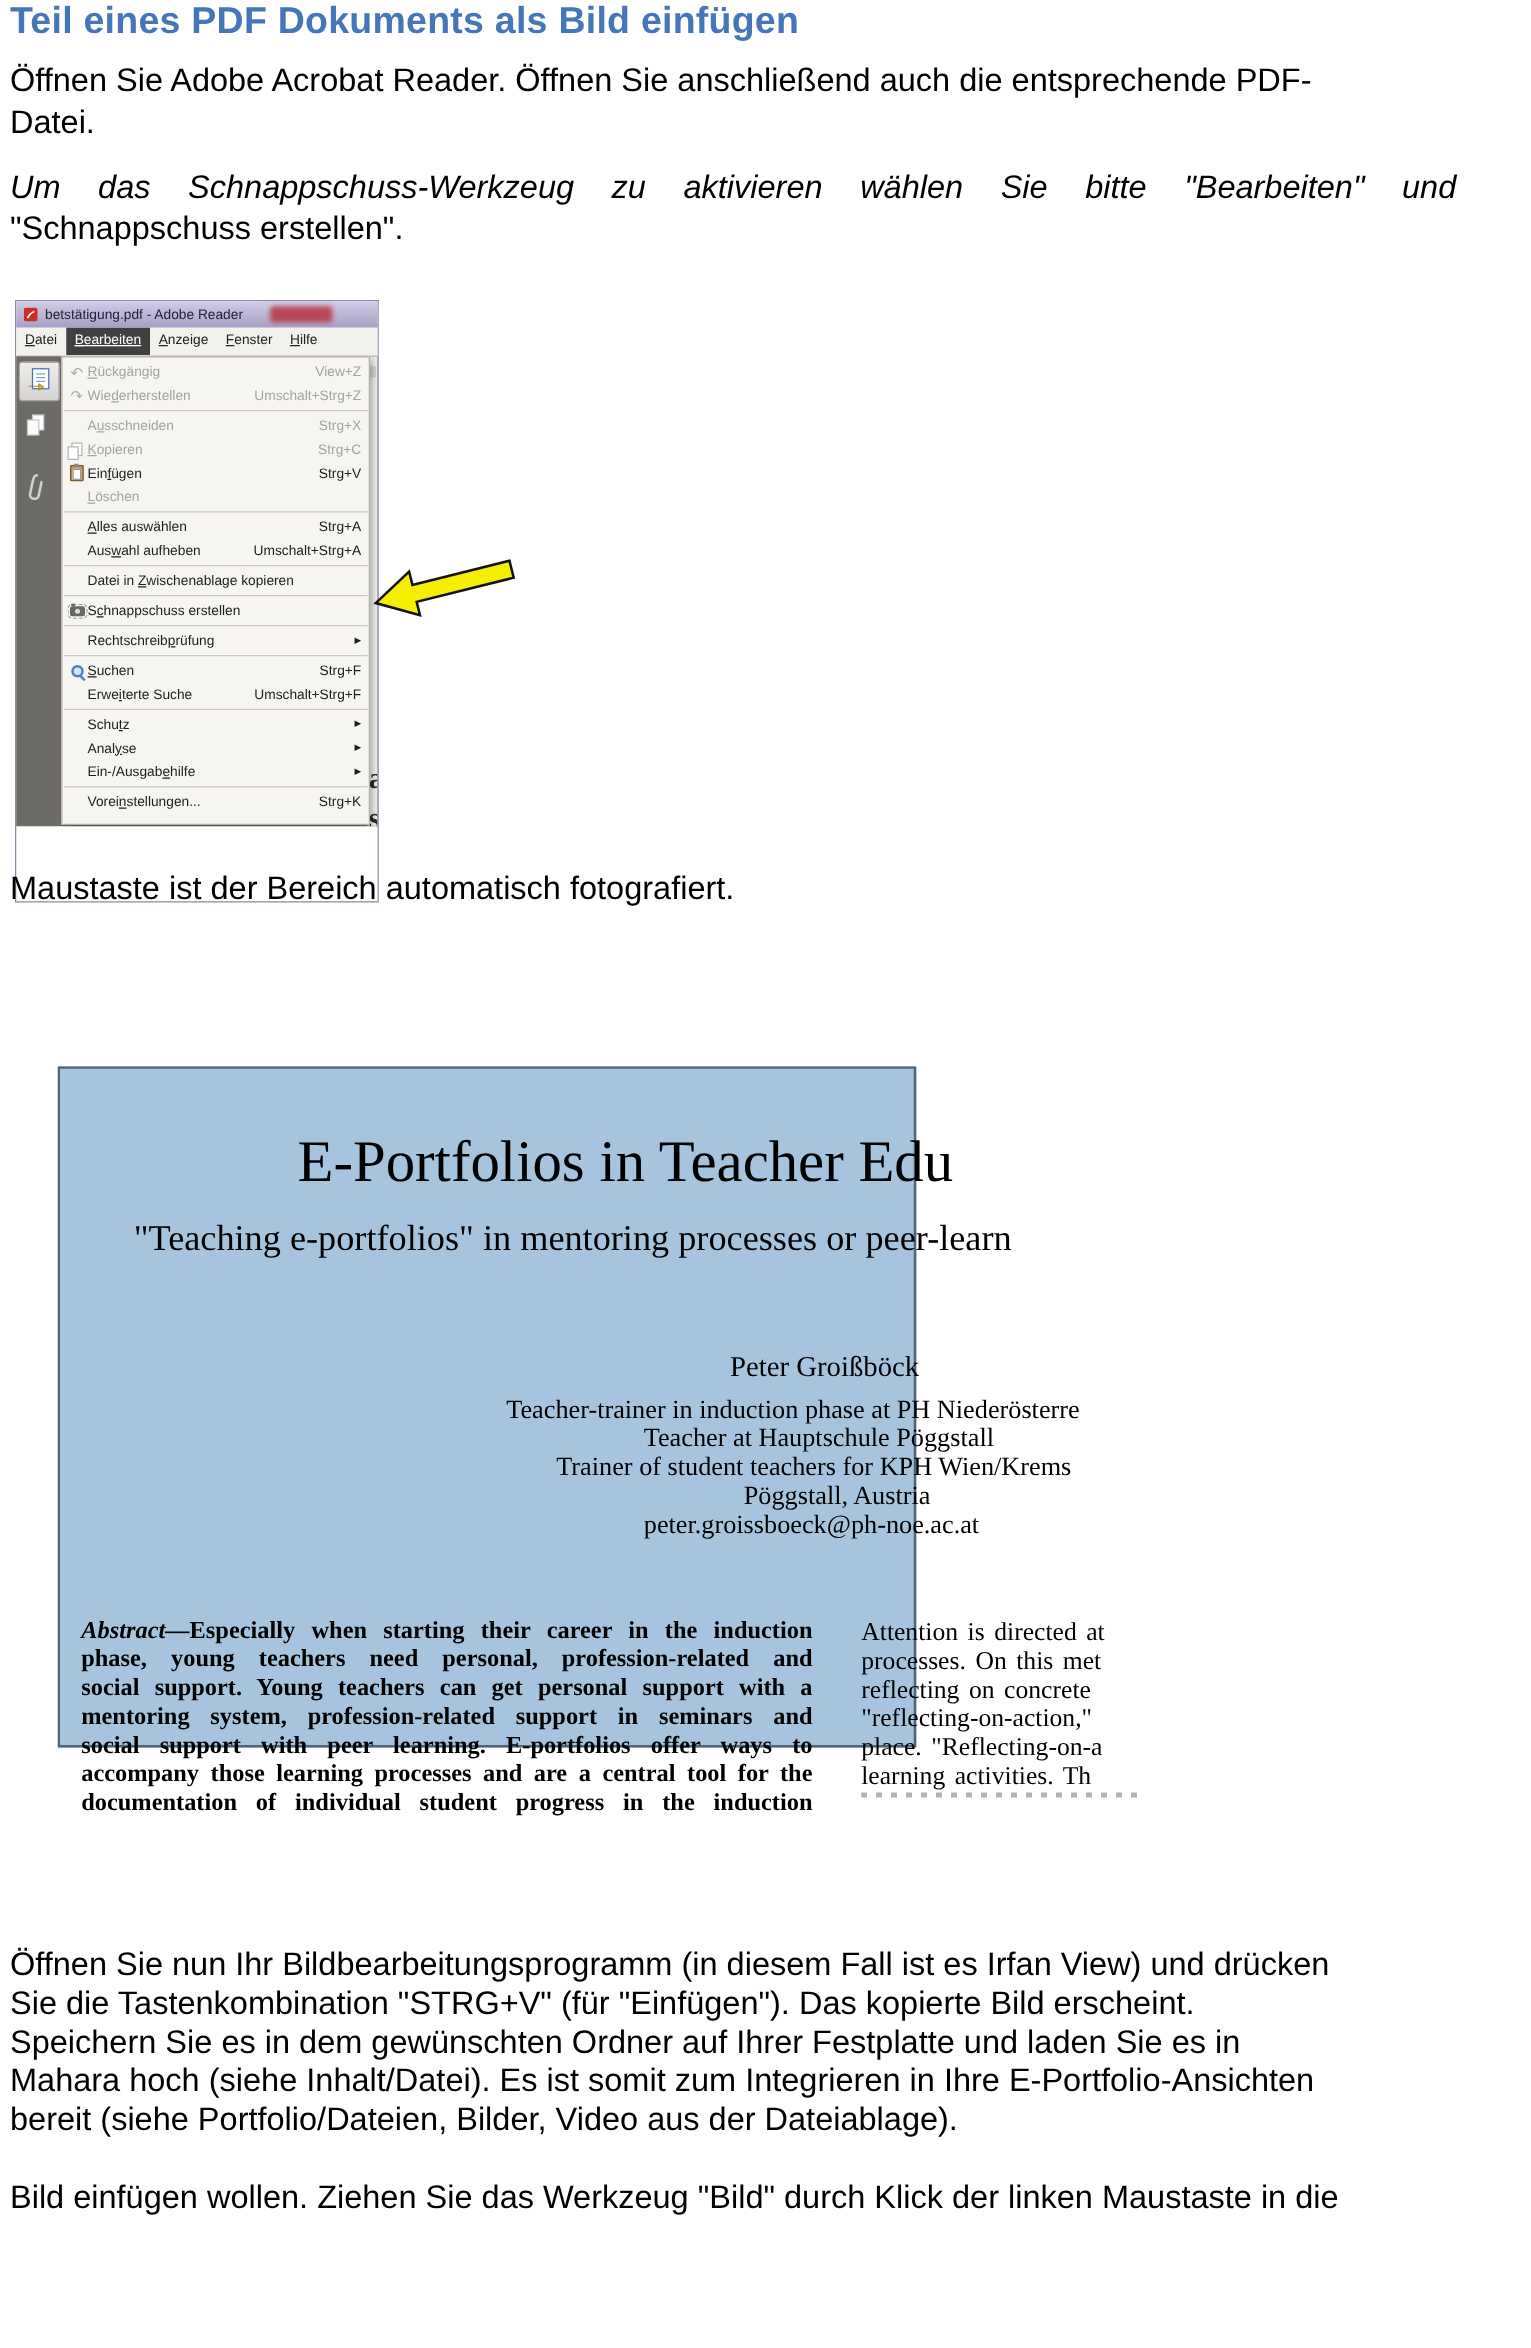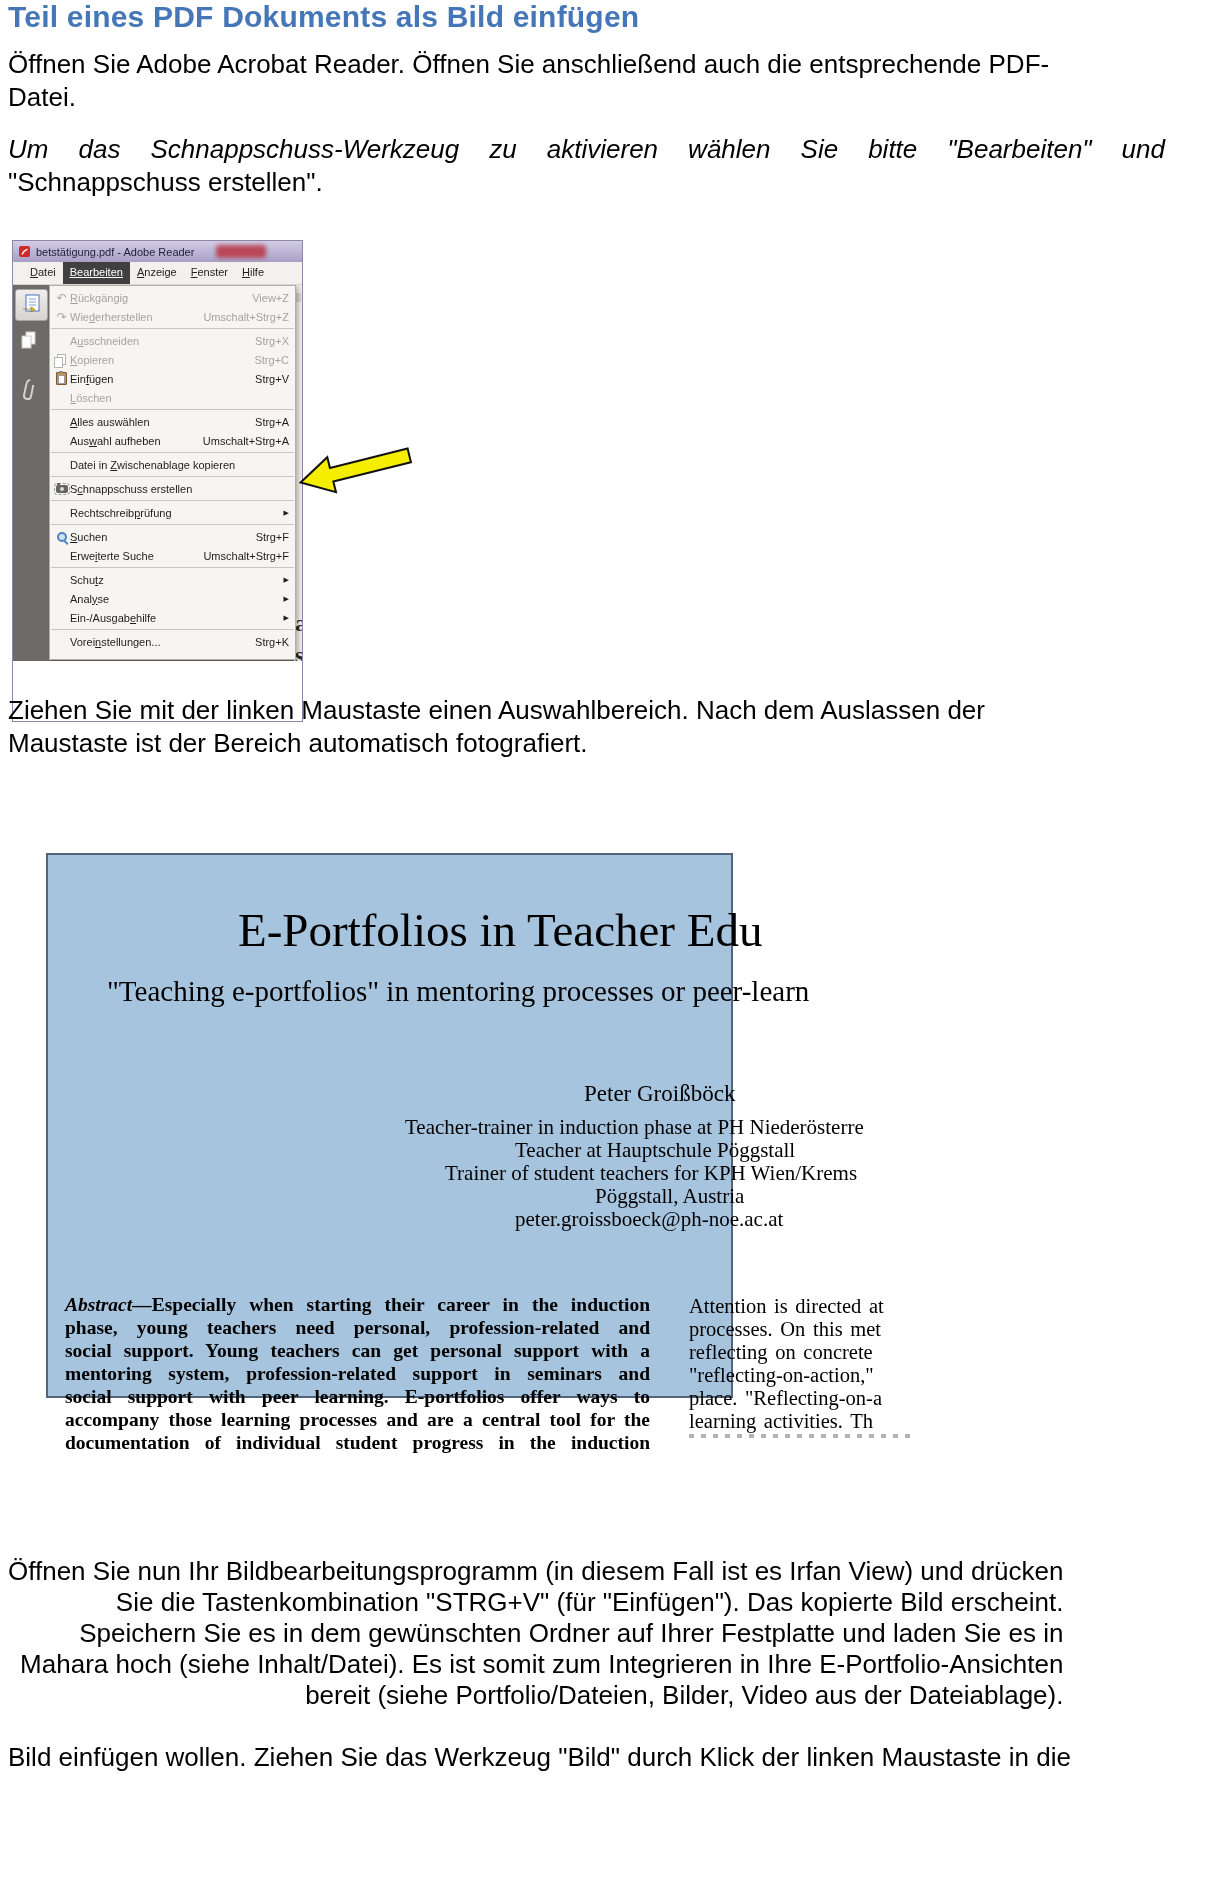--- a/index.html
+++ b/index.html
@@ -4,33 +4,33 @@
 <style>
   html,body{margin:0;padding:0;background:#fff;}
   .canvas{position:relative;width:1225px;height:1878px;background:#ffffff;overflow:hidden;
           font-family:"Liberation Sans",sans-serif;color:#000;}
 
   
   .doc-heading{position:absolute;left:8px;top:0px;font-size:30px;font-weight:bold;color:#4577b8;
                white-space:nowrap;letter-spacing:.2px;}
   .para{position:absolute;left:8px;font-size:26px;color:#000;}
   .para .ln{white-space:nowrap;line-height:33px;}
-  .para.tight .ln{line-height:31px;text-align:right;}
+  .para.tight .ln{line-height:31px;}
   .para .ln.just{white-space:normal;text-align:justify;text-align-last:justify;width:1157px;font-style:italic;}
 
   
   .reader{position:absolute;left:12px;top:240px;width:291px;height:482px;border:1px solid #8d86ab;
           box-sizing:border-box;font-family:"Liberation Sans",sans-serif;}
   .titlebar{height:21px;background:linear-gradient(#d2cde6,#a79fc6);display:flex;align-items:center;
             padding:0 6px;font-size:11px;color:#21213a;position:relative;}
   .titlebar .ttl{margin-left:5px;white-space:nowrap;}
   .redblob{position:absolute;left:203px;top:4px;width:50px;height:13px;background:#b93542;
            border-radius:3px;filter:blur(2px);opacity:.85;}
   .menubar{height:22px;background:#f2f1ee;border-bottom:1px solid #d7d4cf;display:flex;
-           align-items:stretch;font-size:11px;color:#222;padding-left:10px;}
+           align-items:stretch;font-size:11px;color:#222;padding-left:0;}
   .mbi{padding:4px 7px 0 7px;}
   .mbi.active{background:#404040;color:#fff;text-decoration:underline;}
   .wincontent{position:relative;height:376px;background:#6d6b68;overflow:hidden;}
   .rsliver{position:absolute;right:0;top:0;bottom:0;width:8px;background:#ebe9e6;overflow:hidden;}
   .rsliver::before{content:"";position:absolute;left:1px;top:8px;width:6px;height:9px;background:#cfcdc8;}
   .frag{position:absolute;left:1px;width:14px;font-family:"Liberation Serif",serif;font-weight:bold;
         font-size:24px;line-height:1;color:#2a2a2a;}
   .toolbtn{position:absolute;left:2px;top:4px;width:31px;height:30px;border:1px solid #a8a6a2;border-radius:3px;
            background:linear-gradient(#efeeec,#d6d4d0);display:flex;align-items:center;justify-content:center;}
   .tb-icon{position:absolute;left:7px;}
@@ -263,21 +263,20 @@
 
       </div>
     </div>
   </div>
 
   <svg class="snap-arrow" viewBox="0 0 118 48">
     <polygon points="2,24 34,6 34,17 114,17 114,31 34,31 34,42" fill="#f5ee00" stroke="#111" stroke-width="2" stroke-linejoin="miter"></polygon>
   </svg>
 
   <div class="para" style="top:694px">
-    <div class="ln">Ziehen Sie mit der linken Maustaste einen Auswahlbereich. Nach dem Auslassen der</div>
     <div class="ln">Maustaste ist der Bereich automatisch fotografiert.</div>
   </div>
 
   <div class="paper">
     <div class="abs ptitle">E-Portfolios in Teacher Edu</div>
     <div class="abs psub">"Teaching e-portfolios" in mentoring processes or peer-learn</div>
 
     <div class="abs auth0">Peter Groißböck</div>
     <div class="abs auth1">Teacher-trainer in induction phase at PH Niederösterre</div>
     <div class="abs auth2">Teacher at Hauptschule Pöggstall</div>

